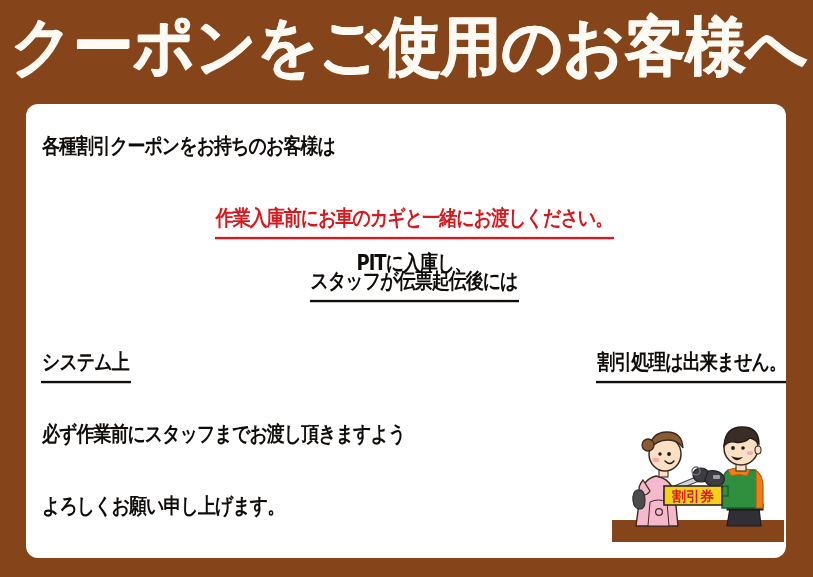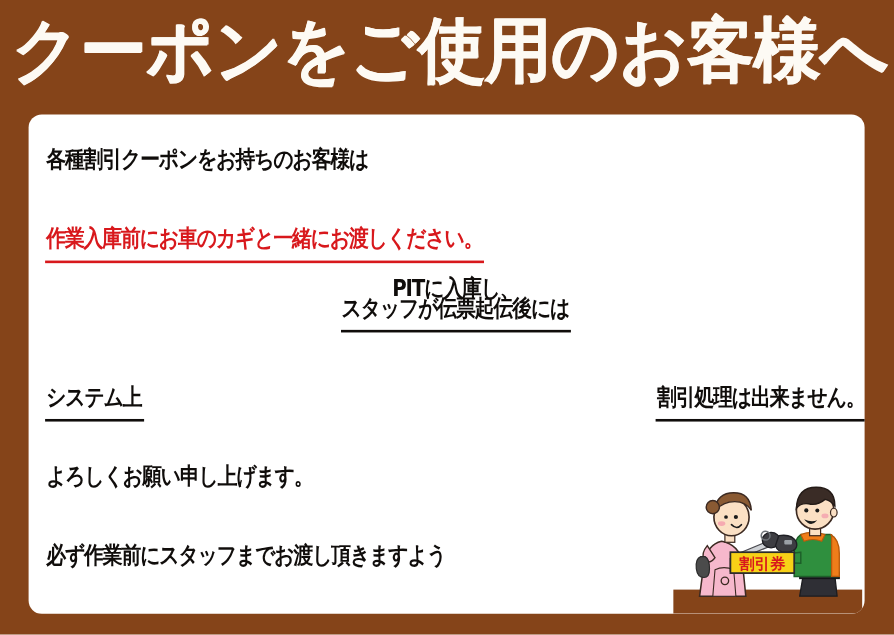--- a/index.html
+++ b/index.html
@@ -101,21 +101,21 @@
     right: -2px;
     bottom: -9px;
     height: 2.5px;
     background: currentColor;
   }
 
   
   .illus {
     position: absolute;
     right: 2px;
-    bottom: 0px;
+    bottom: 16px;
     width: 172px;
     height: 118px;
     z-index: 2;
   }
   .illus svg { display: block; }
 </style>
 </head>
 <body>
 
 <div id="sign" style="background: rgb(133, 68, 25);">
@@ -125,40 +125,40 @@
   </div>
 
   <div class="panel" style="background: rgb(255, 255, 255);">
 
     <div class="body-lines">
 
       <div class="line" style="color: rgb(16, 13, 11); font-size: 18px;">
         <span class="seg">各種割引クーポンをお持ちのお客様は</span>
       </div>
 
-      <div class="line red" style="color: rgb(216, 24, 28); font-size: 18px;">
+      <div class="line red" style="color: rgb(216, 24, 28); font-size: 18px; justify-content: center;">
         <span class="seg ul">作業入庫前にお車のカギと一緒にお渡しください。</span>
       </div>
 
       <div class="line" style="color: rgb(16, 13, 11); font-size: 18px; flex-direction: column;">
         <span class="seg">PITに入庫し、</span>
         <span class="seg ul">スタッフが伝票起伝後には</span>
       </div>
 
       <div class="line" style="color: rgb(16, 13, 11); font-size: 18px; justify-content: space-between;">
         <span class="seg ul">システム上</span>
         <span class="seg ul"> 割引処理は出来ません。</span>
       </div>
 
       <div class="line" style="color: rgb(16, 13, 11); font-size: 18px;">
+        <span class="seg">必ず作業前にスタッフまでお渡し頂きますよう</span>
+      </div>
+
+      <div class="line" style="color: rgb(16, 13, 11); font-size: 18px;">
         <span class="seg">よろしくお願い申し上げます。</span>
-      </div>
-
-      <div class="line" style="color: rgb(16, 13, 11); font-size: 18px;">
-        <span class="seg">必ず作業前にスタッフまでお渡し頂きますよう</span>
       </div>
 
     </div>
 
     <div class="illus">
       <svg width="172" height="118" viewBox="0 0 172 118" xmlns="http://www.w3.org/2000/svg">
 
         <rect x="0" y="96" width="172" height="22" fill="#854419"></rect>
 
         <g>

